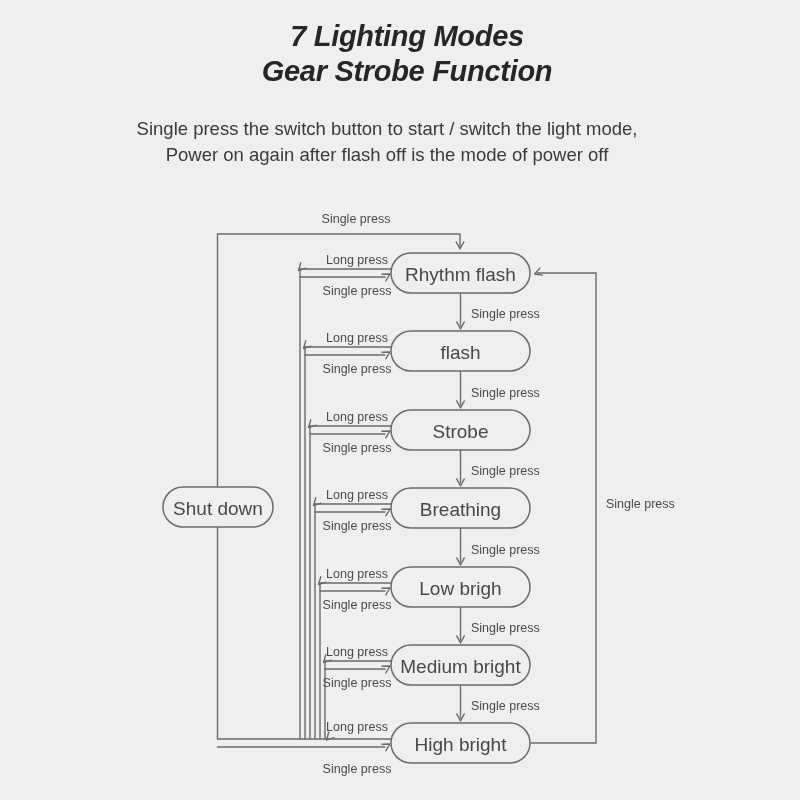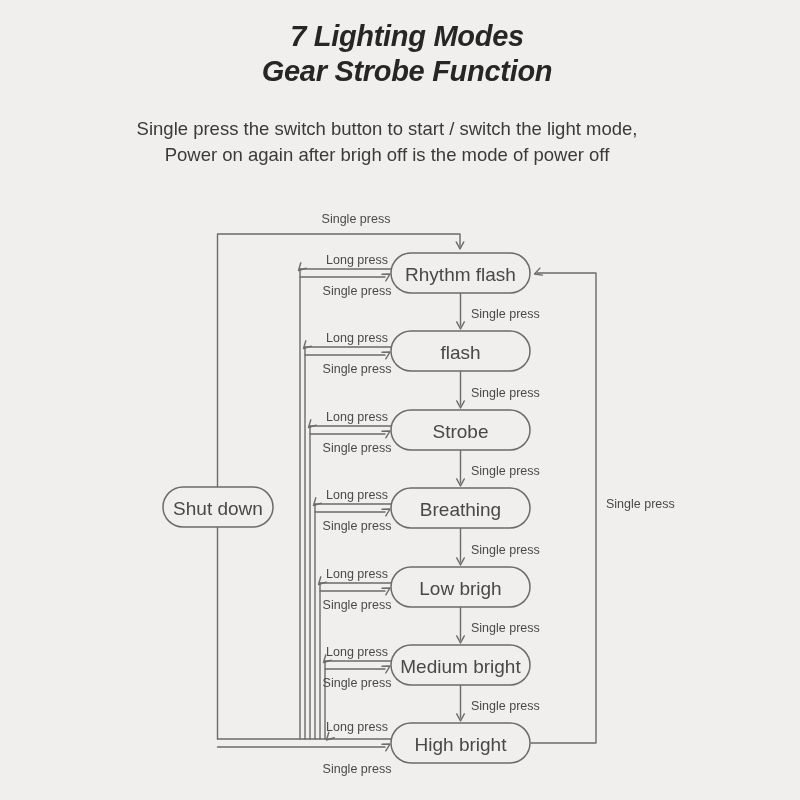--- a/index.html
+++ b/index.html
@@ -28,21 +28,21 @@
 </head>
 <body>
 
 <div>
   <div class="title">
     <div>7 Lighting Modes</div>
     <div>Gear Strobe Function</div>
   </div>
   <div class="subtitle">
     <div>Single press the switch button to start / switch the light mode,</div>
-    <div>Power on again after brigh off is the mode of power off</div>
+    <div>Power on again after flash off is the mode of power off</div>
   </div>
   <svg id="diagram" width="800" height="800" viewBox="0 0 800 800">
       <path d="M217.5,487 L217.5,234 L460,234 L460,247" class="ln"></path>
       <path d="M456.2,241.9 L460,249 L463.8,241.9" class="ln"></path>
       <text x="356" y="219" class="edge-label" text-anchor="middle">Single press</text>
       <path d="M217.5,527 L217.5,739" class="ln"></path>
       <path d="M217.5,739 L391,739" class="ln"></path>
       <path d="M328.8,732.3 L326.5,740 L334.2,737.7" class="ln"></path>
       <path d="M217.5,747 L385,747" class="ln"></path>
       <path d="M385.8,750.8 L390,744 L382.0,744.3" class="ln"></path>

